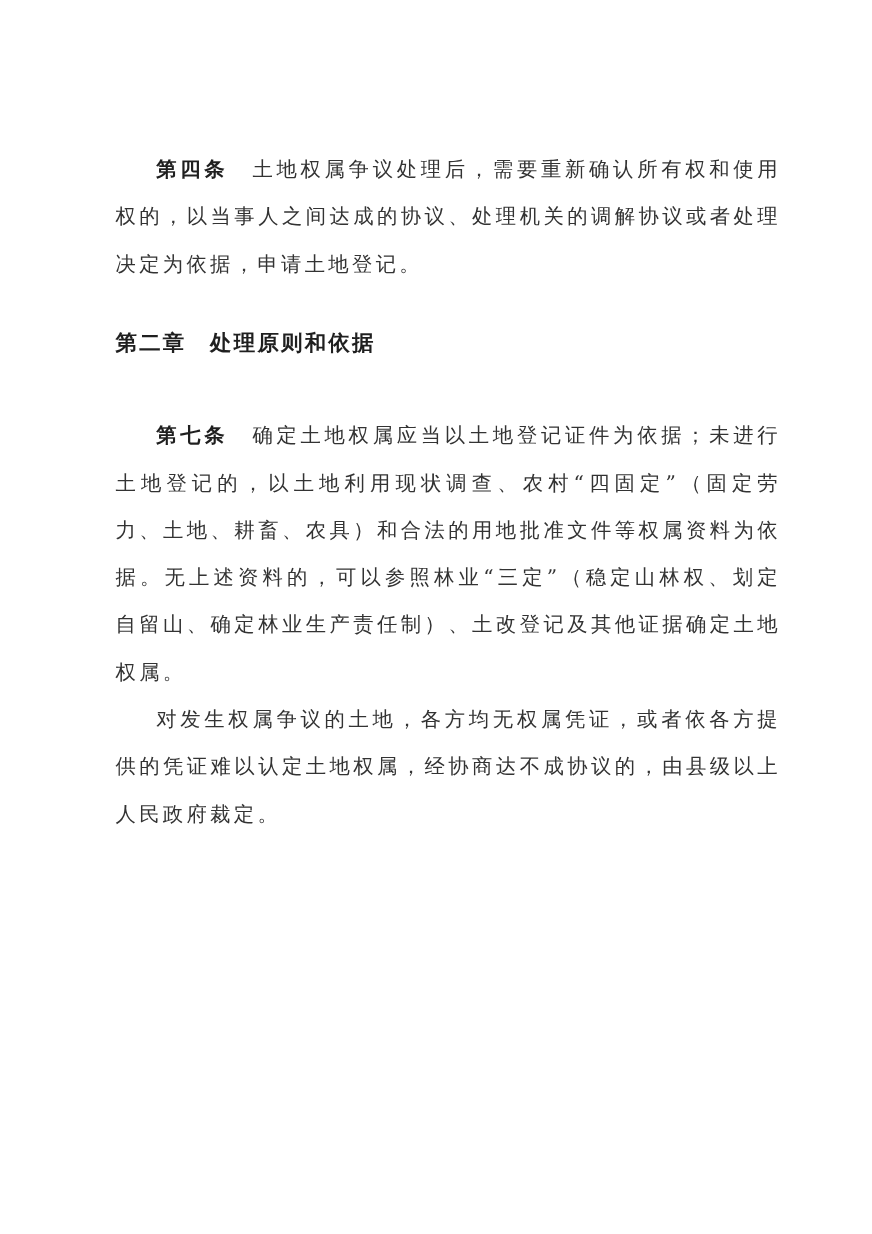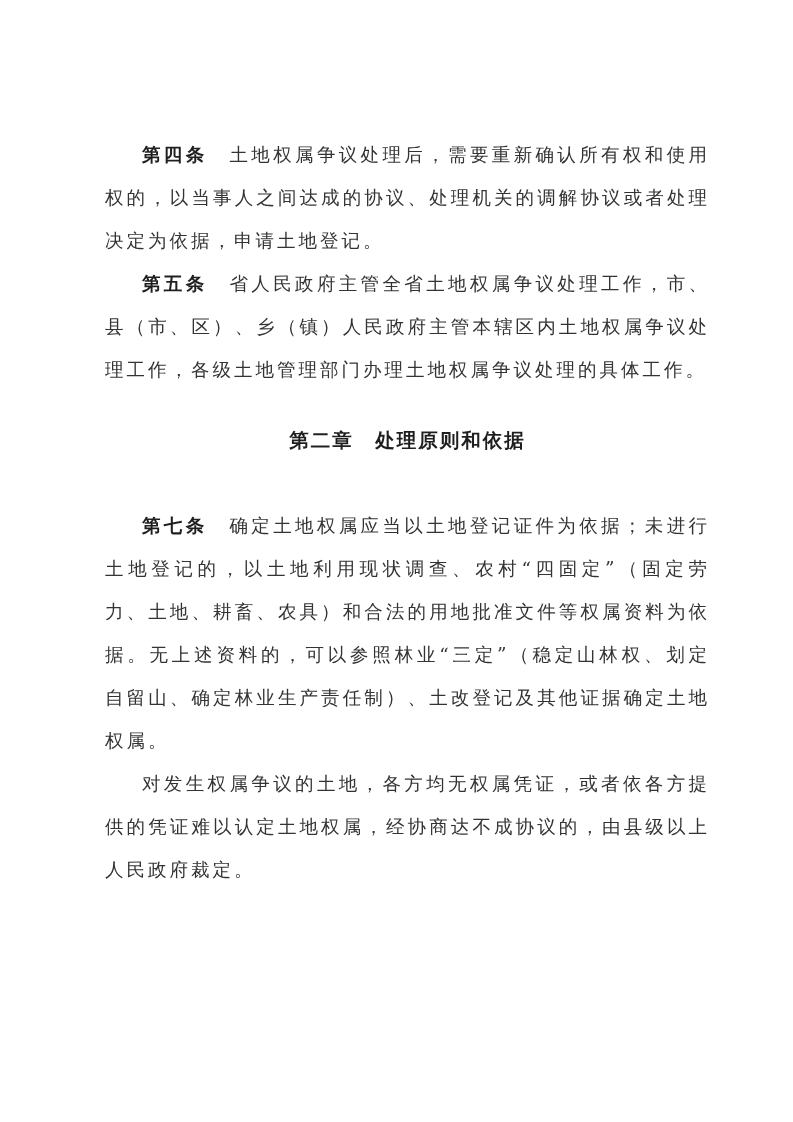--- a/index.html
+++ b/index.html
@@ -35,21 +35,21 @@
   }
   p.para .lead {
     font-weight: bold;
     color: #1f1f1f;
   }
   h2.chapter {
     margin: 28px 0 42px 0;
     font-size: 19.5px;
     line-height: 43px;
     font-weight: bold;
-    text-align: center;
+    text-align: left;
     letter-spacing: 2px;
     color: #1f1f1f;
     text-indent: 0;
   }
   .page-number {
     position: absolute;
     left: 104px;
     top: 1036px;
     font-size: 13px;
     letter-spacing: 1px;
@@ -58,21 +58,20 @@
   }
 </style>
 </head>
 <body>
 
 <div class="page">
   <div class="content">
 
     <p class="para"><span class="lead">第四条</span><span>　土地权属争议处理后，需要重新确认所有权和使用权的，以当事人之间达成的协议、处理机关的调解协议或者处理决定为依据，申请土地登记。</span></p>
 
-    <p class="para"><span class="lead">第五条</span><span>　省人民政府主管全省土地权属争议处理工作，市、县（市、区）、乡（镇）人民政府主管本辖区内土地权属争议处理工作，各级土地管理部门办理土地权属争议处理的具体工作。</span></p>
 
 
     <h2 class="chapter">第二章　处理原则和依据</h2>
 
     <p class="para"><span class="lead">第七条</span><span>　确定土地权属应当以土地登记证件为依据；未进行土地登记的，以土地利用现状调查、农村“四固定”（固定劳力、土地、耕畜、农具）和合法的用地批准文件等权属资料为依据。无上述资料的，可以参照林业“三定”（稳定山林权、划定自留山、确定林业生产责任制）、土改登记及其他证据确定土地权属。</span></p>
 
     <p class="para"><span>对发生权属争议的土地，各方均无权属凭证，或者依各方提供的凭证难以认定土地权属，经协商达不成协议的，由县级以上人民政府裁定。</span></p>
 
 
   </div>

